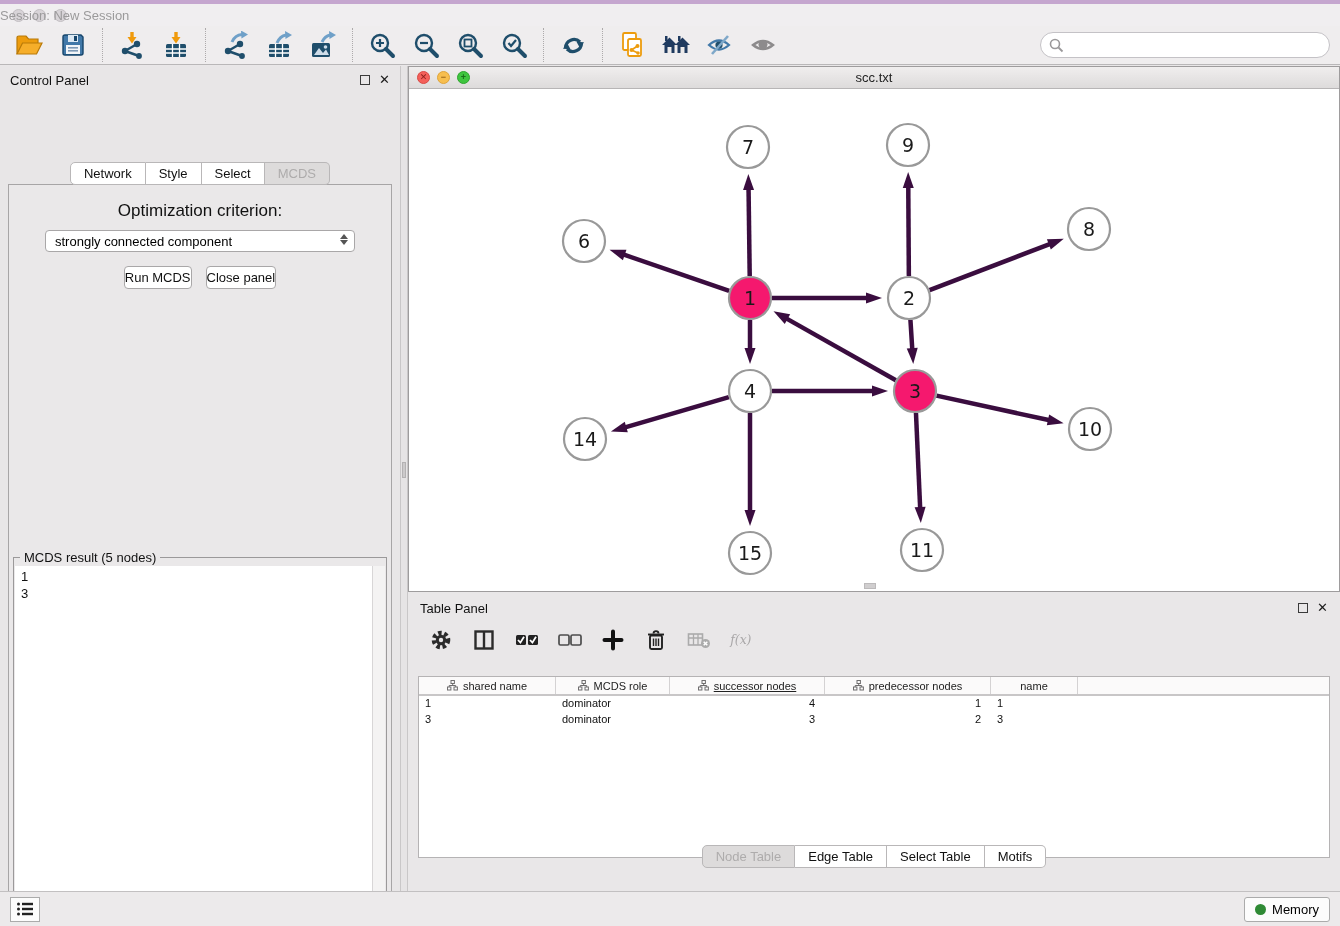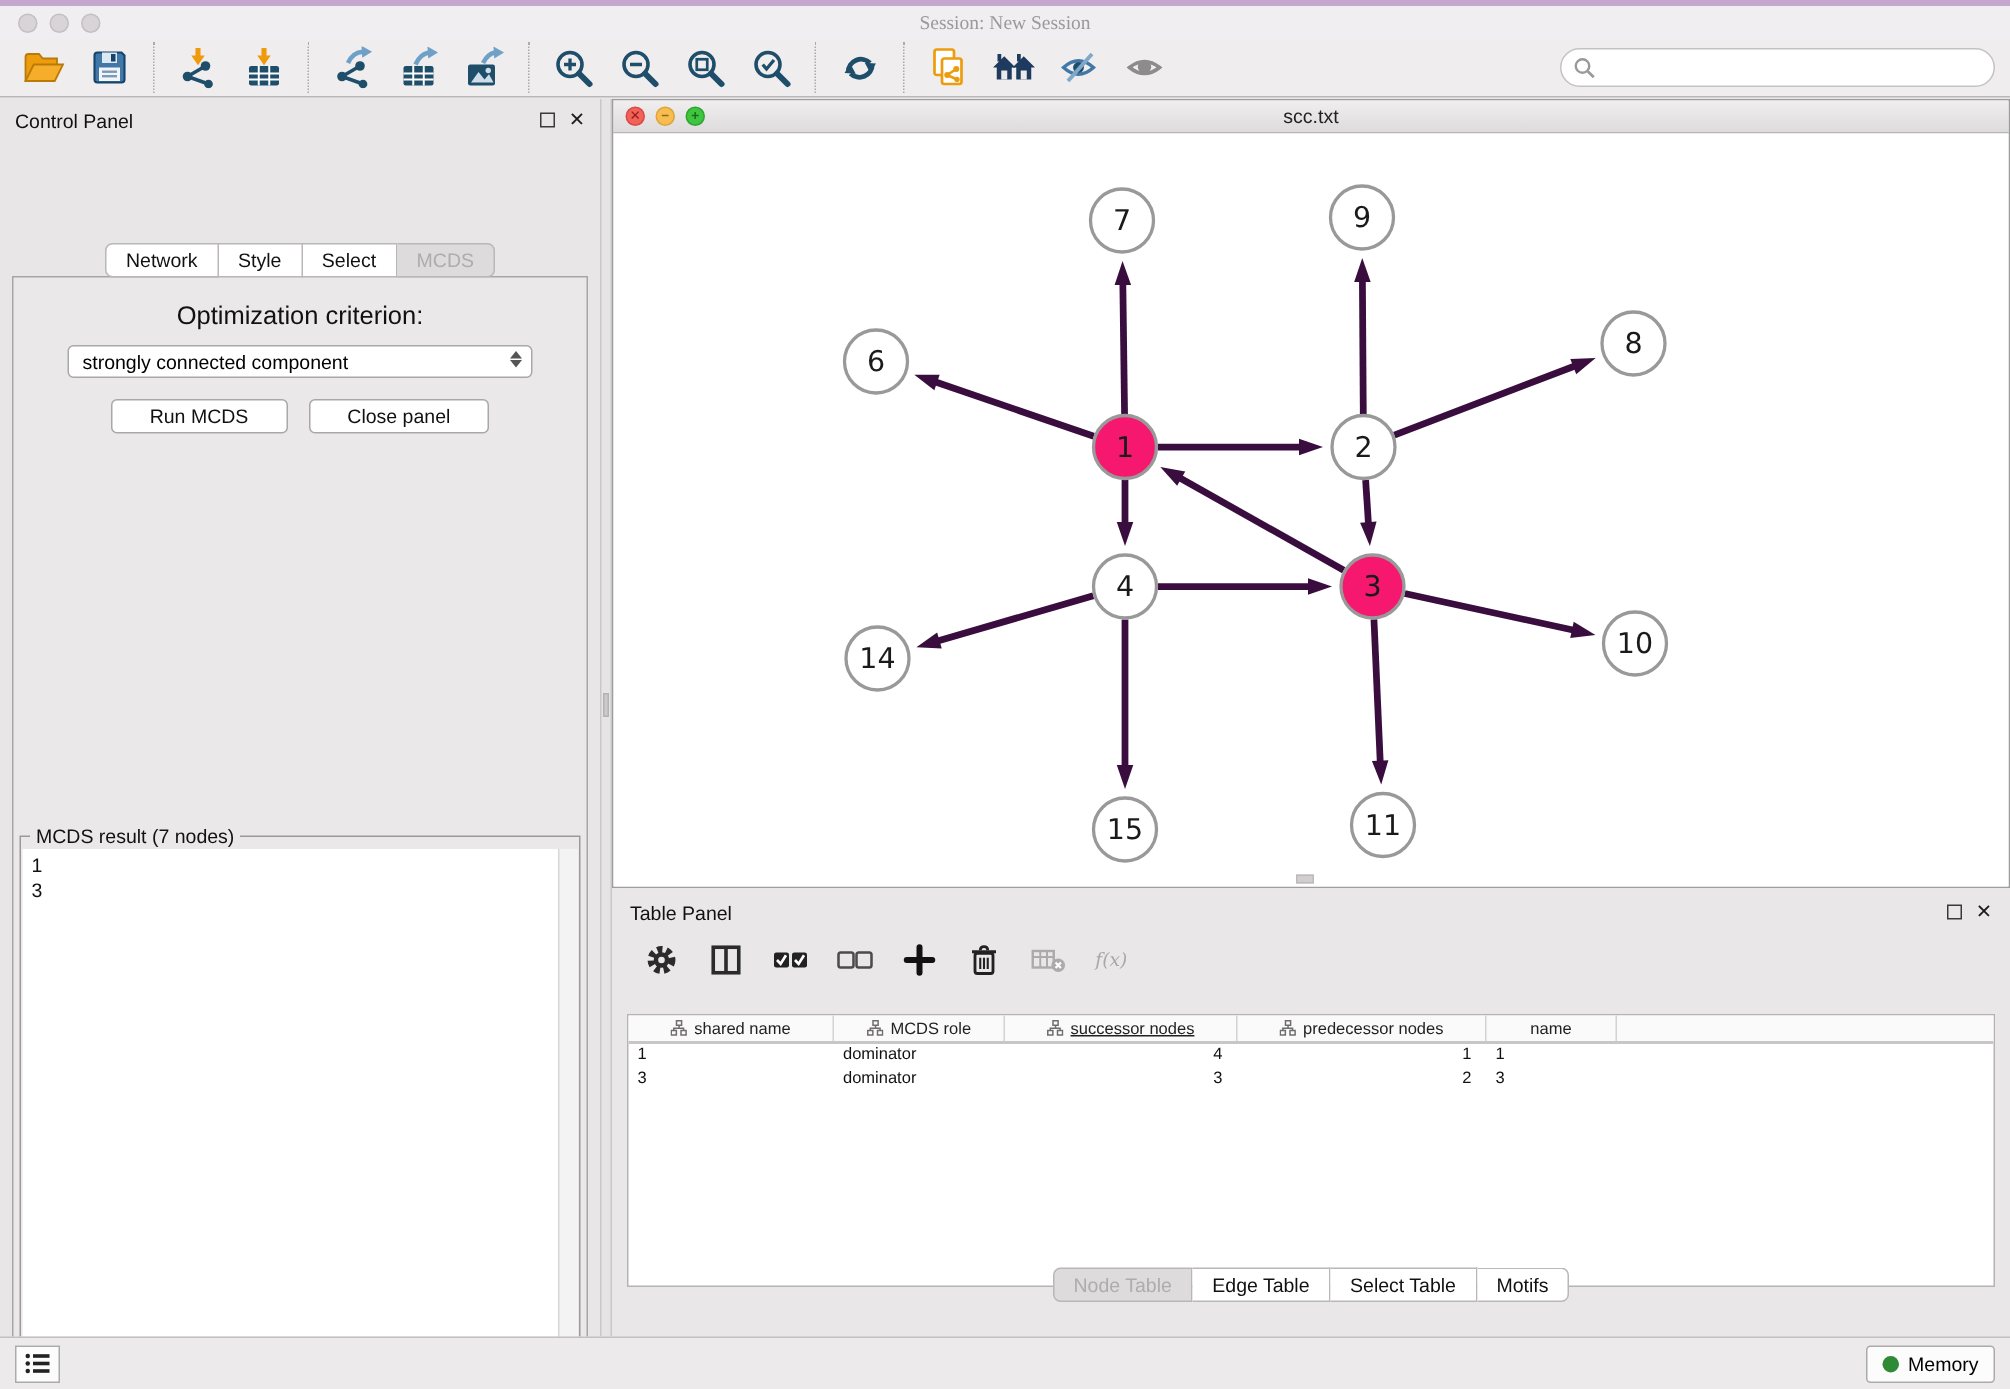--- a/index.html
+++ b/index.html
@@ -6,21 +6,21 @@
   html,body { width:1340px; height:926px; overflow:hidden;
     font-family:"Liberation Sans","DejaVu Sans",sans-serif; background:#e8e6e7; }
   .app { position:relative; width:1340px; height:926px; background:#e9e7e8; }
 
   
   .purple-strip { position:absolute; left:0; top:0; width:1340px; height:4px; background:#c5a6cf; }
   .titlebar { position:absolute; left:0; top:4px; width:1340px; height:22px; background:#f0eef0;
     display:flex; align-items:center; }
   .tl-dots { display:flex; gap:8px; margin-left:12px; }
   .tl-dot { width:13px; height:13px; border-radius:50%; background:#d8d4d8; border:1px solid #c3bfc3; }
-  .win-title { position:absolute; left:0; right:0; text-align:center; color:#9b9a9b; font-size:13px;font-family:Liberation Serif, serif; }
+  .win-title { position:absolute; left:0; right:0; text-align:left; color:#9b9a9b; font-size:13px; }
 
   .toolbar { position:absolute; left:0; top:26px; width:1340px; height:39px; background:#efedee;
     border-bottom:1px solid #b9b7b8; display:flex; align-items:center; }
   .tb-group { display:flex; align-items:center; gap:14px; padding:0 14px; }
   .tb-sep { width:1px; height:34px; border-left:1px dotted #adaaab; }
   .tb-btn { width:30px; height:30px; display:flex; align-items:center; justify-content:center; cursor:pointer; }
   .search-wrap { margin-left:auto; margin-right:10px; }
   .search-box { width:290px; height:26px; border:1px solid #c4c2c6; border-radius:13px; background:#fff;
     display:flex; align-items:center; padding-left:8px; }
   .search-box input { border:none; outline:none; flex:1; font-size:13px; background:transparent; padding:0 8px 0 4px; }
@@ -45,21 +45,21 @@
   .opt-label { text-align:center; margin-top:16px; font-size:17px; color:#111; }
   .opt-select { position:relative; margin:9px auto 0 auto; width:310px; height:22px; background:#fff;
     border:1px solid #a9a7a8; border-radius:4px; font-size:13px; display:flex; align-items:center;
     padding-left:9px; cursor:pointer; }
   .sel-arrows { position:absolute; right:6px; top:3px; display:flex; flex-direction:column; gap:1px; }
   .sel-arrows i { border:4px solid transparent; display:block; width:0; height:0; }
   .sel-arrows i.up { border-bottom:5px solid #555; border-top:none; }
   .sel-arrows i.dn { border-top:5px solid #555; border-bottom:none; }
   .cp-buttons { display:flex; justify-content:center; gap:14px; margin-top:14px; }
   .btn { font-size:13px; background:#fff; border:1px solid #a9a7a8; border-radius:4px;
-    padding:3px 25px; color:#111; cursor:pointer; }
+    padding:3px 0; color:#111; cursor:pointer; }
 
   .result-group { position:absolute; left:4px; top:372px; width:374px; height:382px;
     border:1px solid #9b999a; }
   .result-legend { position:absolute; top:-8px; left:6px; background:#eae8e9; padding:0 4px;
     font-size:13px; color:#111; }
   .result-area { position:absolute; left:1px; top:8px; right:1px; bottom:1px; background:#fff;
     font-size:13px; color:#111; padding:2px 0 0 6px; line-height:17px; }
   .result-scroll { position:absolute; right:1px; top:8px; width:13px; bottom:1px;
     background:#f4f3f3; border-left:1px solid #d8d6d7; }
 
@@ -309,21 +309,21 @@
         <span class="sel-arrows">
             <i class="up"></i>
             <i class="dn"></i>
           </span>
       </div>
       <div class="cp-buttons">
         <button class="btn">Run MCDS</button>
         <button class="btn">Close panel</button>
       </div>
       <div class="result-group">
-        <span class="result-legend">MCDS result (7 nodes)</span>
+        <span class="result-legend">MCDS result (5 nodes)</span>
         <div class="result-area">
             <div>1</div>
             <div>3</div>
           </div>
         <div class="result-scroll"></div>
       </div>
     </div>
   </div>
 
   <div class="v-split">

